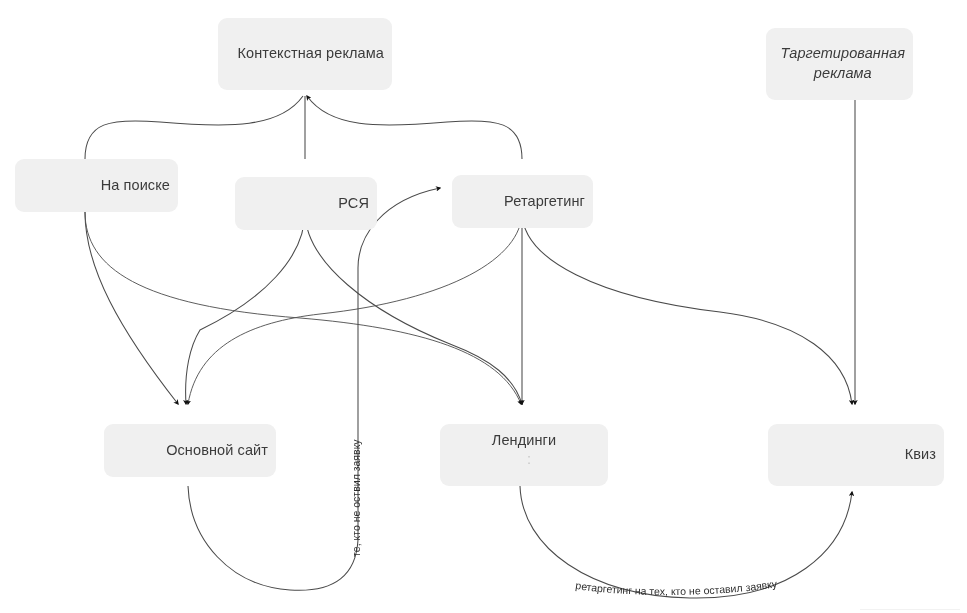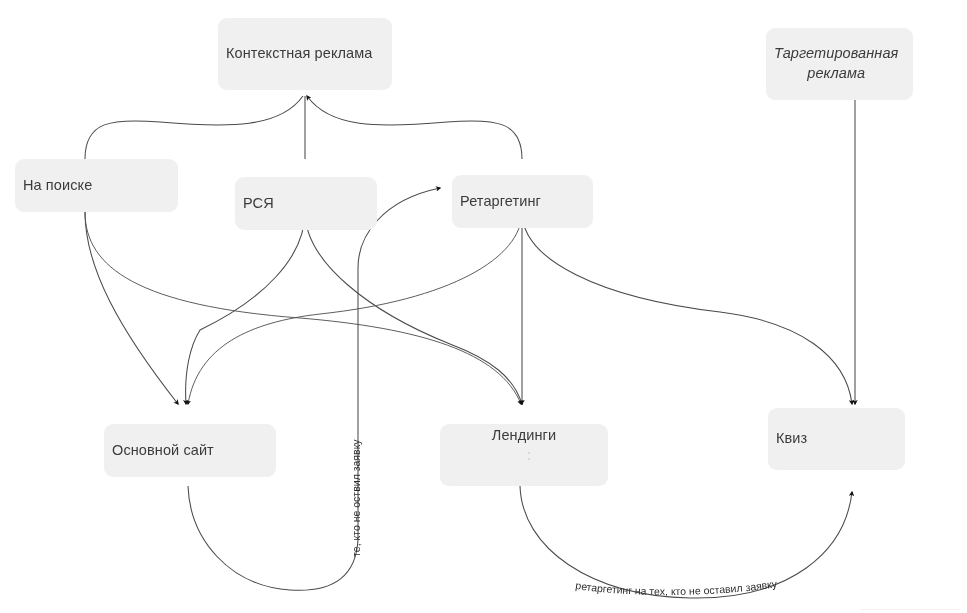--- a/index.html
+++ b/index.html
@@ -26,27 +26,27 @@
     height: 613px;
     pointer-events: none;
   }
   .node {
     position: absolute;
     box-sizing: border-box;
     background: #f0f0f0;
     border-radius: 9px;
     display: flex;
     align-items: center;
-    justify-content: flex-start;
+    justify-content: flex-end;
     text-align: center;
     color: #3b3b3b;
     font-size: 14.5px;
     line-height: 1.35;
     letter-spacing: 0.1px;
-    padding: 2px 8px;
+    padding: 16px 8px;
     z-index: 2;
   }
   .node-label {
     display: block;
     white-space: pre-line;
   }
   .node-suffix {
     color: #c8c8c8;
     margin-left: 10px;
   }
@@ -140,19 +140,19 @@
 
   <div class="node" style="left:104px; top:424px; width:172px; height:53px;">
     <span class="node-label">Основной сайт</span>
   </div>
 
   <div class="node" style="left:440px; top:424px; width:168px; height:62px;flex-direction:column;">
     <span class="node-label">Лендинги</span>
     <span class="node-suffix">:</span>
   </div>
 
-  <div class="node" style="left:768px; top:408px; width:137px; height:62px;">
+  <div class="node" style="left:768px; top:424px; width:176px; height:62px;">
     <span class="node-label">Квиз</span>
   </div>
 
   <div class="bottom-artifact"></div>
 
 </div>
 
 </body></html>

